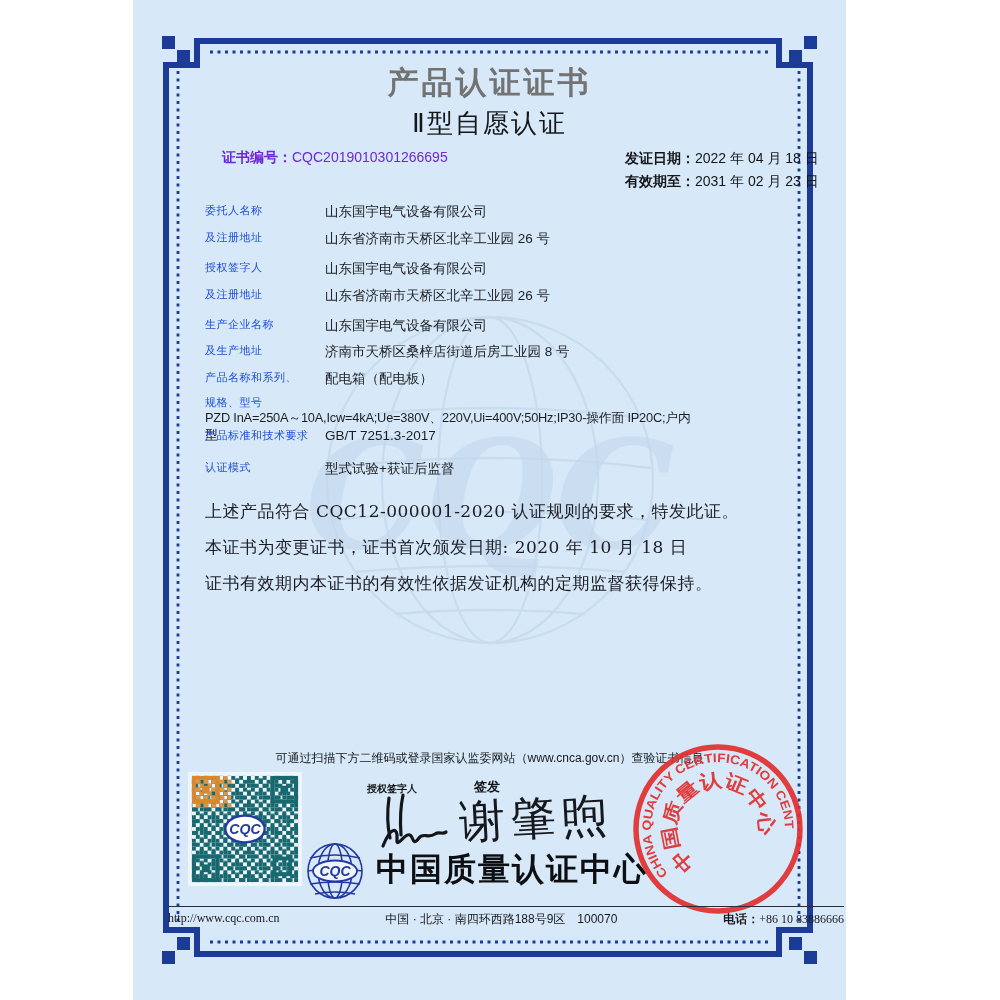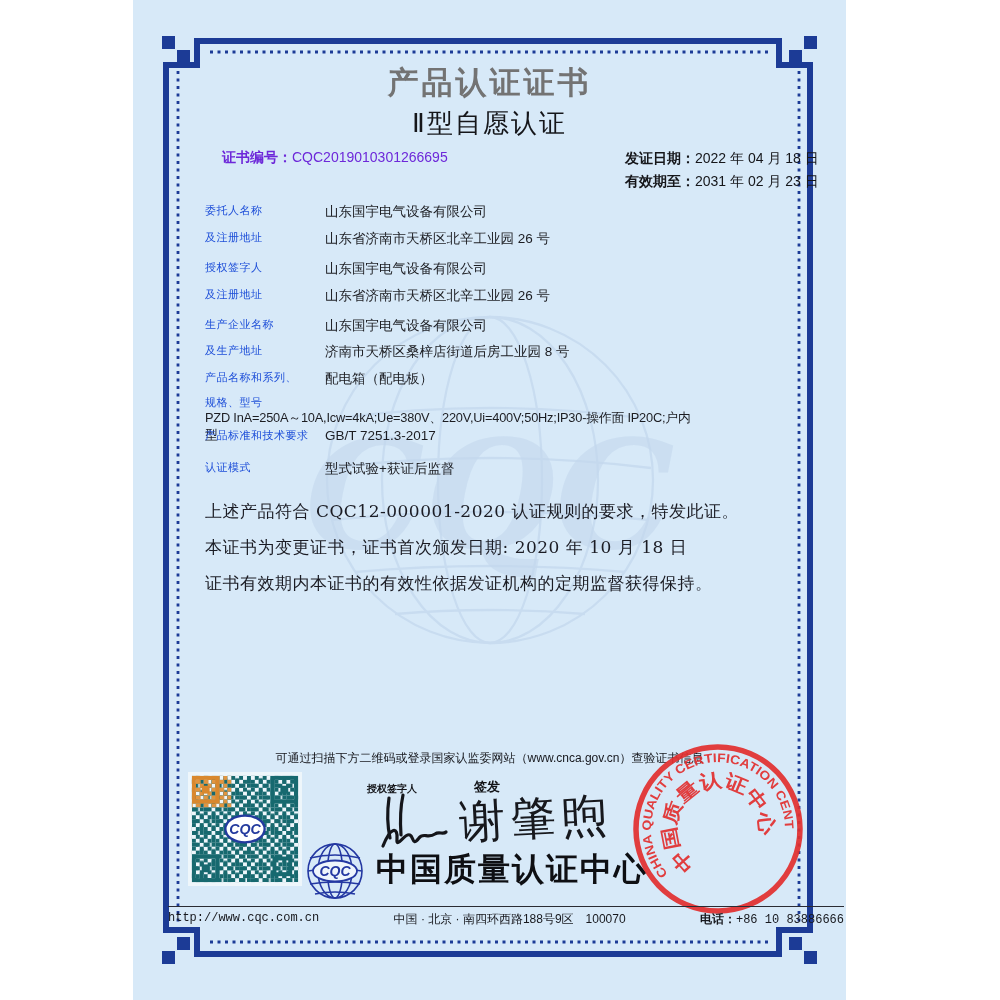--- a/index.html
+++ b/index.html
@@ -37,21 +37,21 @@
   .issuer-name{position:absolute;left:326px;top:788px;font-size:46px;color:#17181d;
     font-family:"DejaVu Serif",serif;transform:rotate(-3deg);letter-spacing:5px;}
   .org-row{position:absolute;left:168px;top:836px;height:70px;}
   .org-logo{position:absolute;left:0px;top:2px;}
   .org-name{position:absolute;left:75px;top:12px;font-size:32px;font-weight:600;color:#0e0f13;
     letter-spacing:2px;white-space:nowrap;}
   .seal{position:absolute;left:485px;top:729px;width:200px;height:200px;opacity:0.93;}
   .footer-rule{position:absolute;left:35px;top:906px;width:676px;border-top:1.5px solid #2a2b33;}
   .footer{position:absolute;left:35px;top:911px;width:676px;display:flex;
     justify-content:space-between;font-size:12px;color:#17181d;}
-  .mono{font-family:Liberation Mono, monospace;font-size:12px;text-align:right;}
+  .mono{font-family:Liberation Serif, serif;font-size:12px;text-align:right;}
 </style>
 </head>
 <body>
 
 <div class="page">
 
   <svg class="wm" viewBox="0 0 713 1000">
     <g stroke="#bdd2ea" stroke-width="2.3" fill="none" opacity="0.55">
       <circle cx="357" cy="480" r="163"></circle>
       <ellipse cx="357" cy="480" rx="108" ry="163"></ellipse>

